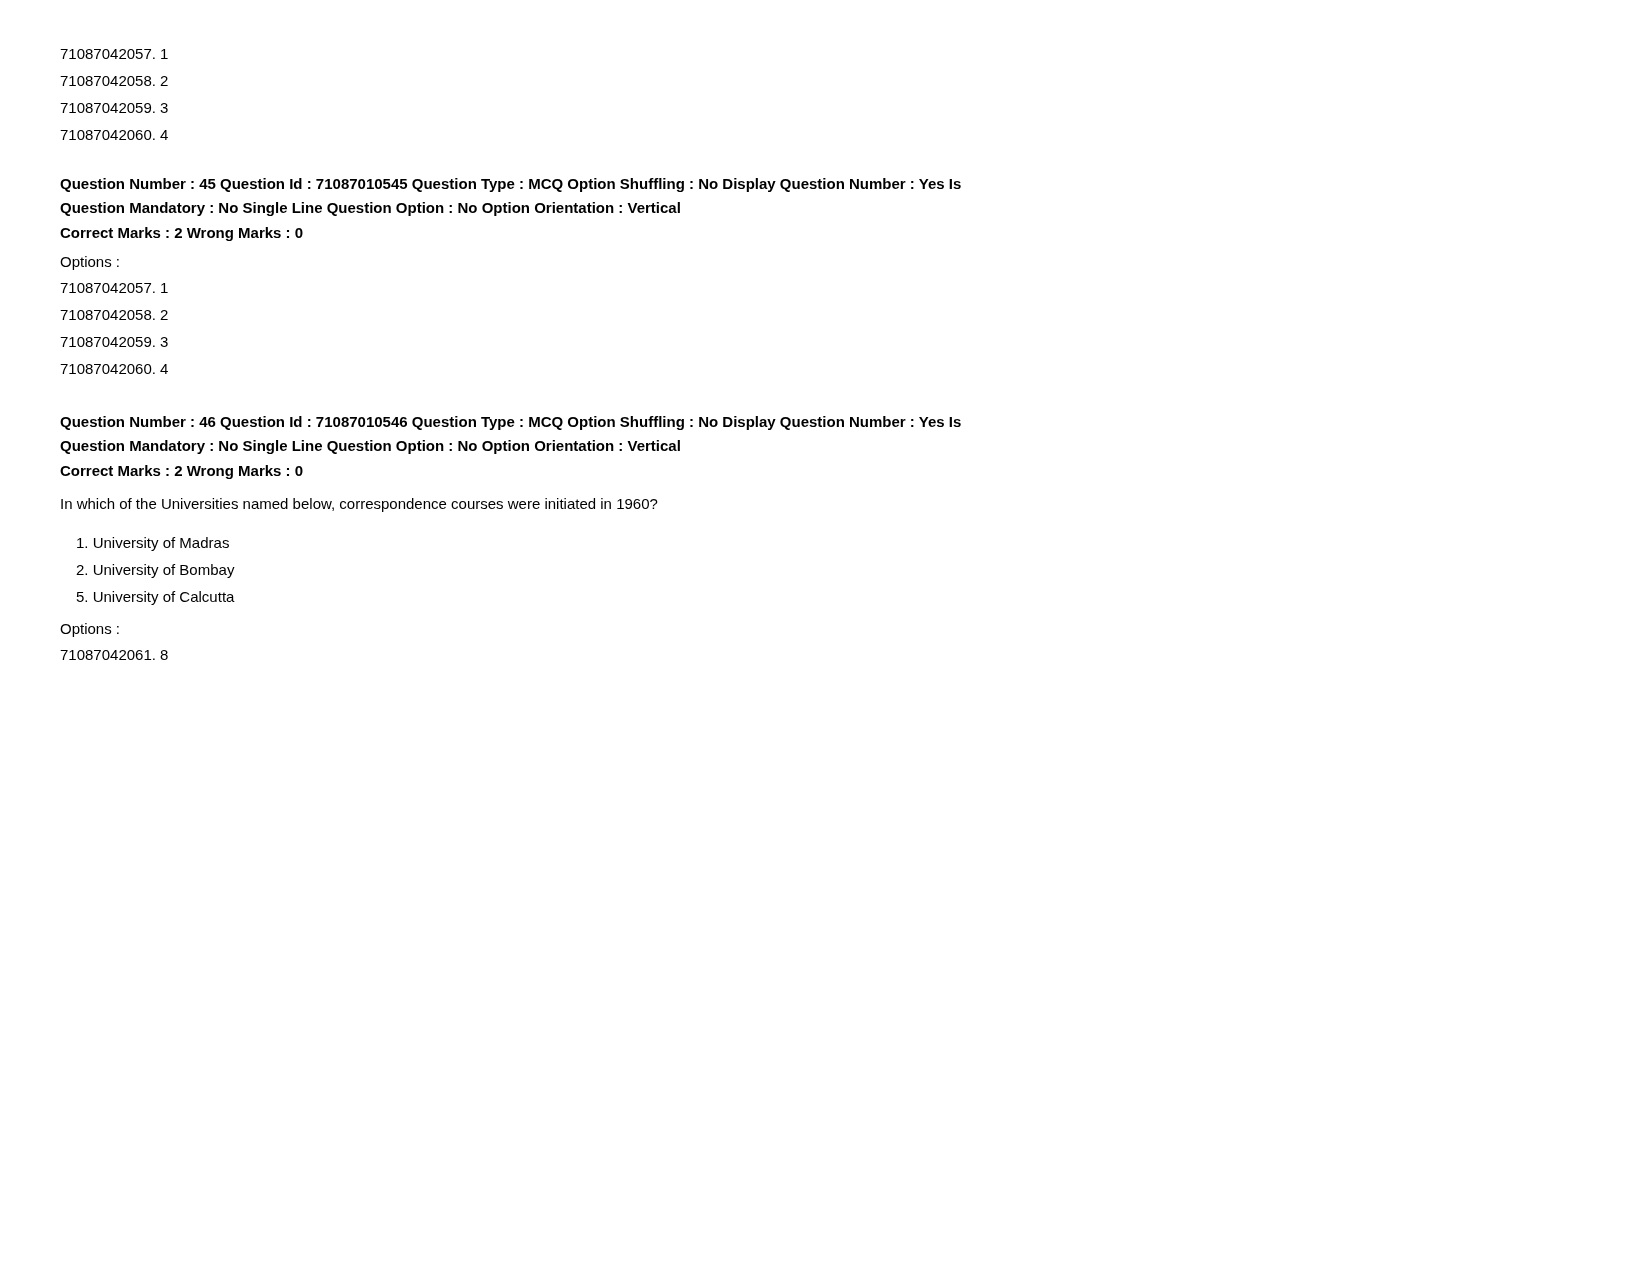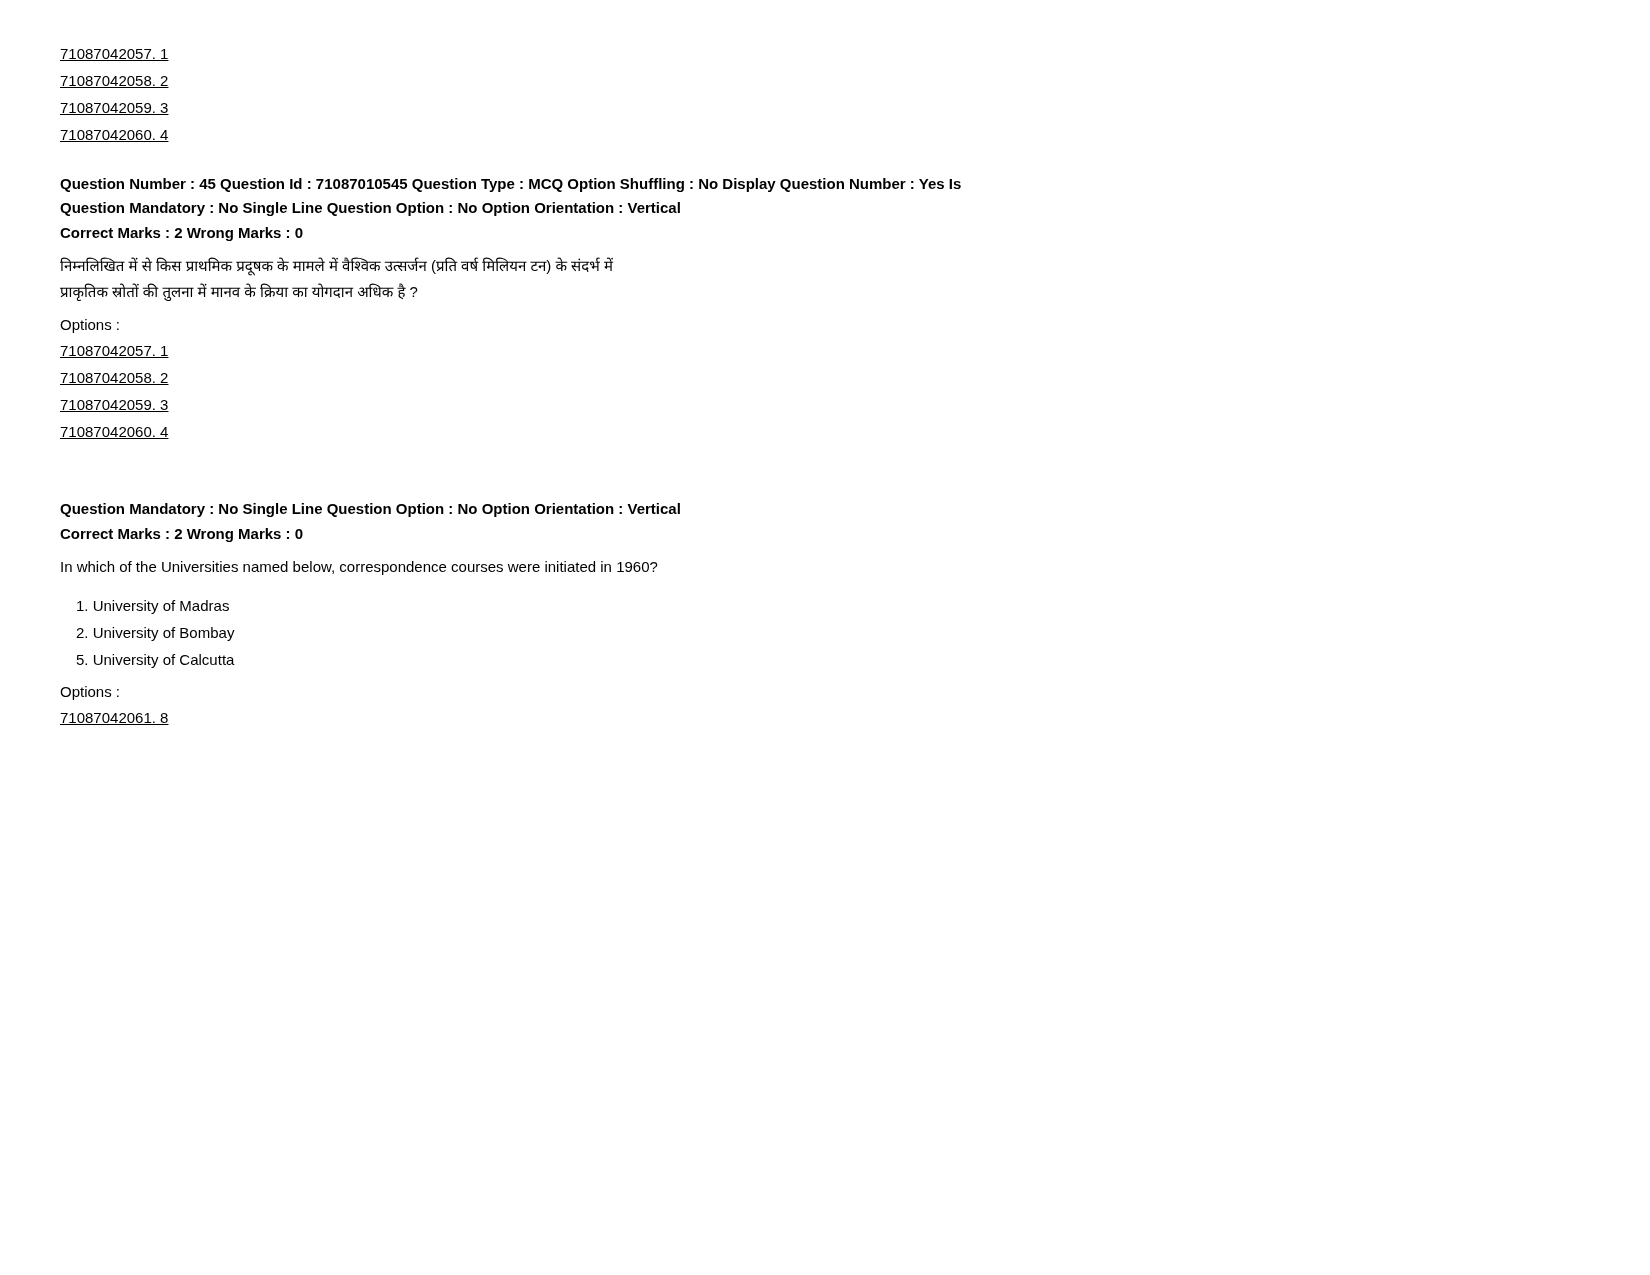--- a/index.html
+++ b/index.html
@@ -35,21 +35,20 @@
       line-height: 1.8;
     }
     .options-label {
       font-weight: normal;
       margin-top: 8px;
       margin-bottom: 4px;
     }
     .option-id-list {
       margin-left: 0;
       line-height: 1.8;
-      text-decoration: underline;
     }
     .section-gap {
       margin-bottom: 24px;
     }
     .question-block {
       margin-bottom: 28px;
     }
   </style>
 </head>
 <body>
@@ -62,36 +61,32 @@
     <p>71087042060.  4</p>
   </div>
 </div>
 
 <div class="question-block">
   <div class="question-meta">
     <span>Question Number : 45 Question Id : 71087010545 Question Type : MCQ Option Shuffling : No Display Question Number : Yes Is</span><br>
     <span>Question Mandatory : No Single Line Question Option : No Option Orientation : Vertical</span>
   </div>
   <div class="correct-marks">Correct Marks : 2 Wrong Marks : 0</div>
-  <div class="question-text">
-    <span>निम्नलिखित में से किस प्राथमिक प्रदूषक के मामले में वैश्विक उत्सर्जन (प्रति वर्ष मिलियन टन) के संदर्भ में</span><br>
-    <span>प्राकृतिक स्रोतों की तुलना में मानव के क्रिया का योगदान अधिक है ?</span>
-  </div>
   <div class="options-label">Options :</div>
   <div class="option-id-list">
     <p>71087042057.  1</p>
     <p>71087042058.  2</p>
     <p>71087042059.  3</p>
     <p>71087042060.  4</p>
   </div>
 </div>
 
 <div class="question-block">
   <div class="question-meta">
-    <br>
+    <span>Question Number : 46 Question Id : 71087010546 Question Type : MCQ Option Shuffling : No Display Question Number : Yes Is</span><br>
     <span>Question Mandatory : No Single Line Question Option : No Option Orientation : Vertical</span>
   </div>
   <div class="correct-marks">Correct Marks : 2 Wrong Marks : 0</div>
   <div class="question-text">
     <span>In which of the Universities named below, correspondence courses were initiated in 1960?</span>
   </div>
   <div class="answer-options">
     <p>1. University of Madras</p>
     <p>2. University of Bombay</p>
     <p>5. University of Calcutta</p>

